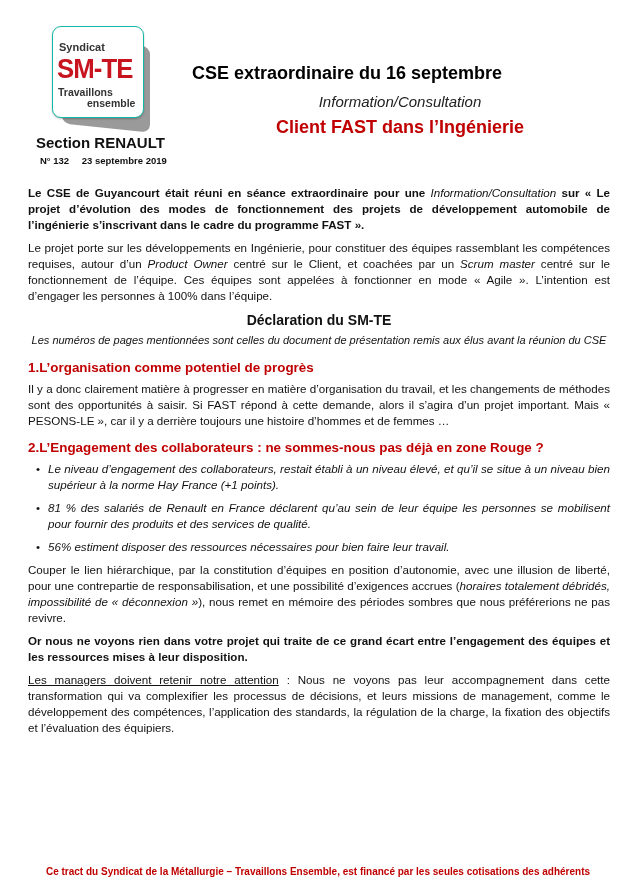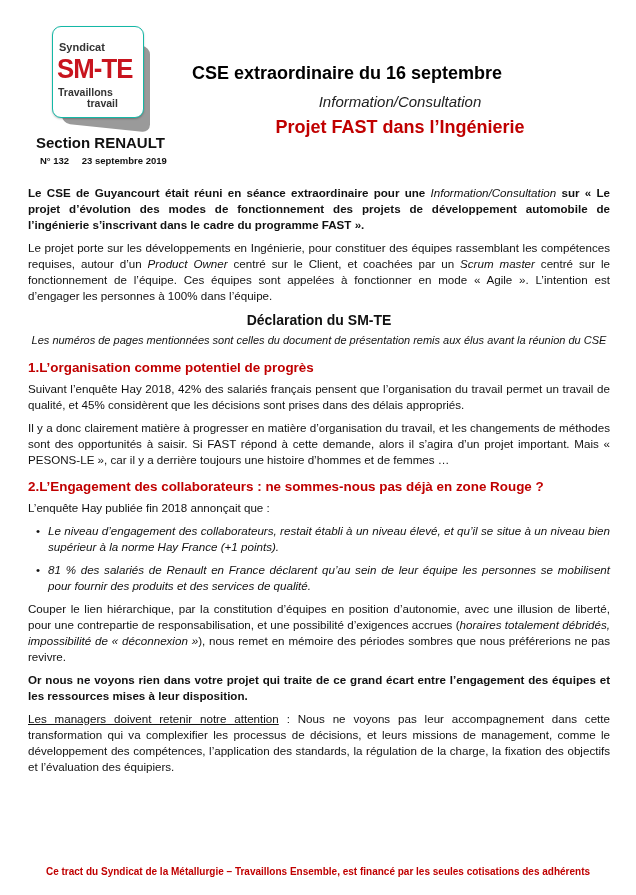--- a/index.html
+++ b/index.html
@@ -39,53 +39,52 @@
 </style>
 </head>
 <body>
 
 <div class="logo-wrap">
   <div class="logo-shadow"></div>
   <div class="logo-box">
     <span class="logo-syndicat">Syndicat</span>
     <span class="logo-smte">SM-TE</span>
     <span class="logo-trav">Travaillons</span>
-    <span class="logo-ens">travail</span>
+    <span class="logo-ens">ensemble</span>
   </div>
 </div>
 
 <div class="section-name">Section RENAULT</div>
 <div class="issue-line">
   <span>N° 132</span>
   <span>23 septembre 2019</span>
 </div>
 
 <div class="h-title">CSE extraordinaire du 16 septembre</div>
 <div class="h-sub">Information/Consultation</div>
-<div class="h-proj">Projet FAST dans l’Ingénierie</div>
+<div class="h-proj">Client FAST dans l’Ingénierie</div>
 
 <div class="body">
   <p class="intro"><span>Le CSE de Guyancourt était réuni en séance extraordinaire pour une </span><i style="font-weight:normal">Information/Consultation</i><span> sur « Le projet d’évolution des modes de fonctionnement des projets de développement automobile de l’ingénierie s’inscrivant dans le cadre du programme FAST ».</span></p>
 
   <p class="p2"><span>Le projet porte sur les développements en Ingénierie, pour constituer des équipes rassemblant les compétences requises, autour d’un </span><i>Product Owner</i><span> centré sur le Client, et coachées par un </span><i>Scrum master</i><span> centré sur le fonctionnement de l’équipe. Ces équipes sont appelées à fonctionner en mode « Agile ». L’intention est d’engager les personnes à 100% dans l’équipe.</span></p>
 
   <p class="decl">Déclaration du SM-TE</p>
   <p class="note">Les numéros de pages mentionnées sont celles du document de présentation remis aux élus avant la réunion du CSE</p>
 
   <p class="h2">1.L’organisation comme potentiel de progrès</p>
-  <p class="par">Suivant l’enquête Hay 2018, 42% des salariés français pensent que l’organisation du travail permet un travail de qualité, et 45% considèrent que les décisions sont prises dans des délais appropriés.</p>
   <p class="par" style="margin-bottom:11px">Il y a donc clairement matière à progresser en matière d’organisation du travail, et les changements de méthodes sont des opportunités à saisir. Si FAST répond à cette demande, alors il s’agira d’un projet important. Mais « PESONS-LE », car il y a derrière toujours une histoire d’hommes et de femmes …</p>
 
   <p class="h2">2.L’Engagement des collaborateurs : ne sommes-nous pas déjà en zone Rouge ?</p>
-  <p class="par">L’enquête Hay publiée fin 2018 annonçait que :</p>
 
   <p class="bullet"><span class="dot">•</span><span>Le niveau d’engagement des collaborateurs, restait établi à un niveau élevé, et qu’il se situe à un niveau bien supérieur à la norme Hay France (+1 points).</span></p>
   <p class="bullet"><span class="dot">•</span><span>81 % des salariés de Renault en France déclarent qu’au sein de leur équipe les personnes se mobilisent pour fournir des produits et des services de qualité.</span></p>
 
 
+  <p class="bullet"><span class="dot">•</span><span>56% estiment disposer des ressources nécessaires pour bien faire leur travail.</span></p>
 
   <p class="par"><span>Couper le lien hiérarchique, par la constitution d’équipes en position d’autonomie, avec une illusion de liberté, pour une contrepartie de responsabilisation, et une possibilité d’exigences accrues (</span><i>horaires totalement débridés, impossibilité de « déconnexion »</i><span>), nous remet en mémoire des périodes sombres que nous préférerions ne pas revivre.</span></p>
 
   <p class="par bold">Or nous ne voyons rien dans votre projet qui traite de ce grand écart entre l’engagement des équipes et les ressources mises à leur disposition.</p>
 
   <p class="par"><span class="u">Les managers doivent retenir notre attention</span><span> : Nous ne voyons pas leur accompagnement dans cette transformation qui va complexifier les processus de décisions, et leurs missions de management, comme le développement des compétences, l’application des standards, la régulation de la charge, la fixation des objectifs et l’évaluation des équipiers.</span></p>
 </div>
 
 <div class="footer">Ce tract du Syndicat de la Métallurgie – Travaillons Ensemble, est financé par les seules cotisations des adhérents</div>
 

